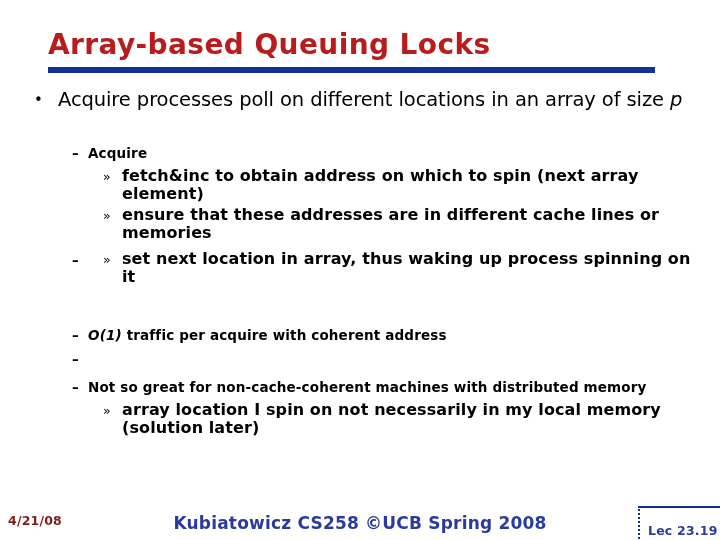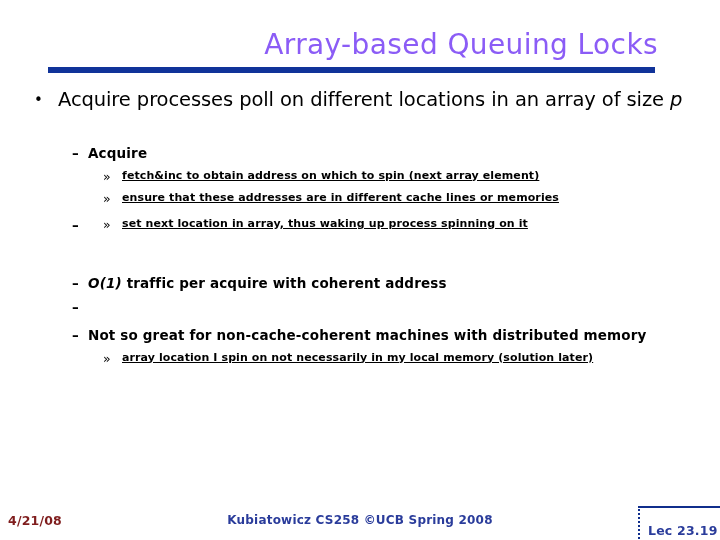--- a/index.html
+++ b/index.html
@@ -17,26 +17,25 @@
   }
 
   
   #slide-title {
     position: absolute;
     left: 48px;
     top: 28px;
     width: 610px;
     font-family: "DejaVu Sans", sans-serif;
     font-size: 28px;
-    font-weight: normal;
+    font-weight: bold;
     letter-spacing: 0.4px;
-    color: #8b5cf6;
+    color: #b91c1c;
     line-height: 34px;
     white-space: nowrap;
-    text-align: right;
   }
   #title-rule {
     position: absolute;
     left: 48px;
     top: 67px;
     width: 607px;
     height: 6px;
     background: #103399;
   }
 
@@ -107,25 +106,24 @@
     padding-right: 24px;
     margin-top: 4px;
   }
   .lvl3 .marker {
     left: 103px;
     font-size: 12.5px;
     line-height: 19px;
     font-weight: normal;
   }
   .lvl3 .btext {
-    font-size: 11px;
+    font-size: 16px;
     line-height: 17.5px;
     font-weight: bold;
     letter-spacing: 0.1px;
-    text-decoration: underline;
   }
 
   .gap-sm { height: 5px; }
   .gap-md { height: 8px; }
 
   em.mathit {
     font-style: italic;
     font-weight: inherit;
   }
 
@@ -145,21 +143,21 @@
     font-weight: bold;
     color: #7f1d1d;
     letter-spacing: 0.2px;
   }
   #footer-center {
     position: absolute;
     left: 0;
     top: 3px;
     width: 720px;
     text-align: center;
-    font-size: 12px;
+    font-size: 17px;
     font-weight: bold;
     color: #2A3C9B;
     letter-spacing: 0.2px;
   }
   #footer-lec-box {
     position: absolute;
     left: 638px;
     top: -4px;
     width: 82px;
     padding-top: 12px;

